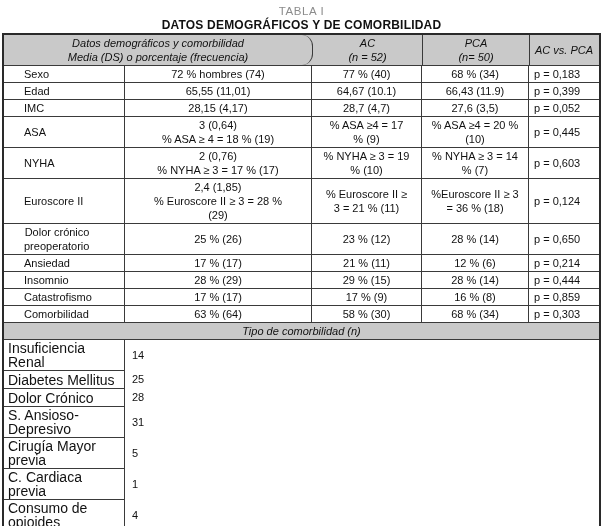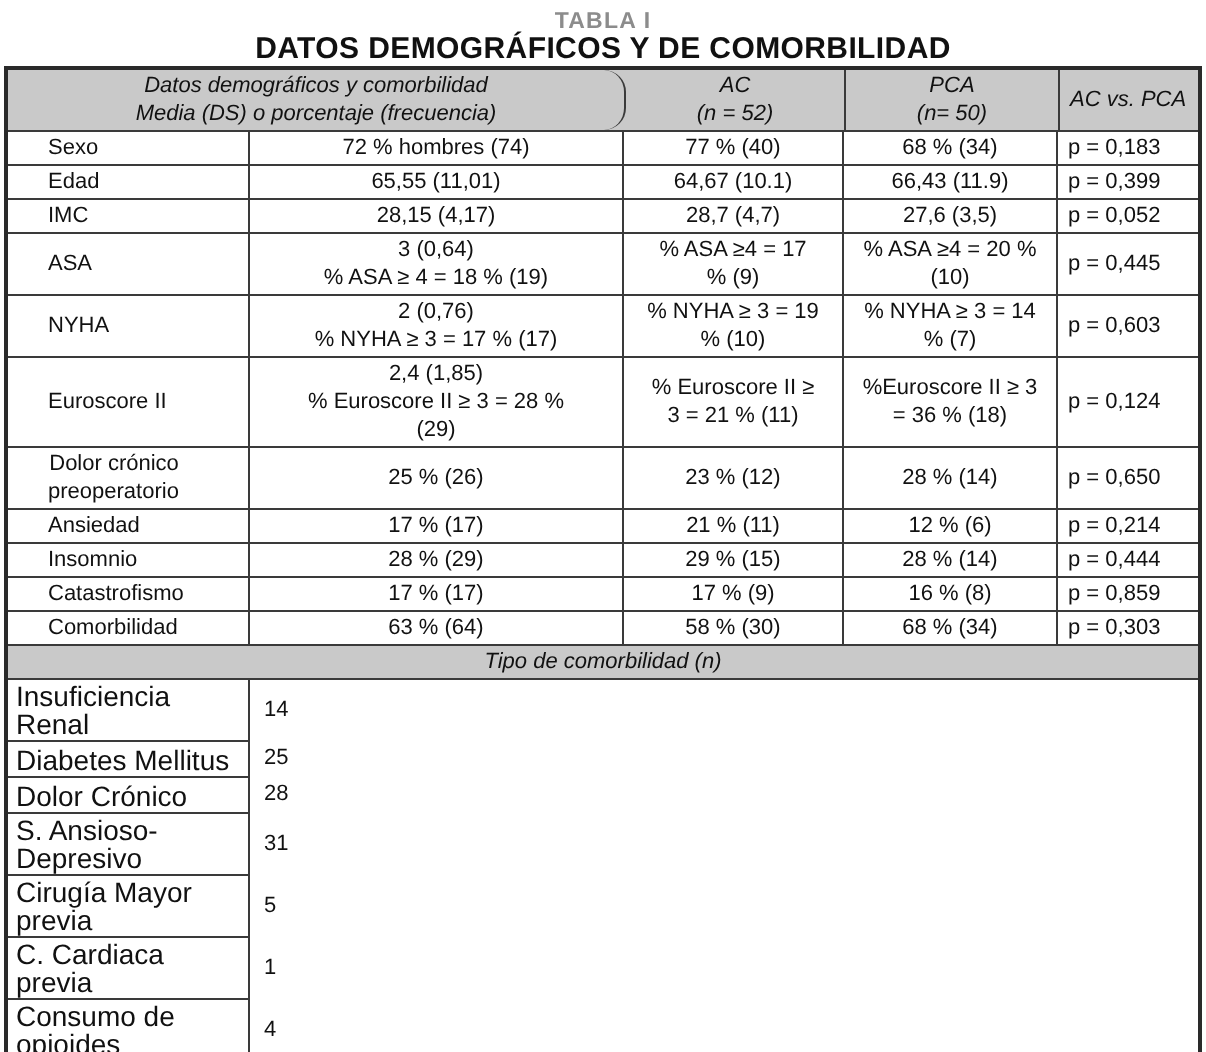--- a/index.html
+++ b/index.html
@@ -8,22 +8,22 @@
   }
   html,body{margin:0;padding:0;background:#ffffff;}
   body{
     width:603px;height:526px;
     font-family:"Liberation Sans", sans-serif;
     -webkit-font-smoothing:antialiased;
   }
   .page{position:relative;width:603px;height:526px;overflow:hidden;background:#fff;}
 
   .title-block{text-align:center;padding-top:5px;}
-  .title-line1{font-size:11.5px;line-height:13px;letter-spacing:0.6px;font-weight:bold;}
-  .title-line2{font-size:15px;line-height:14px;letter-spacing:0.2px;font-weight:bold;color:#111;}
+  .title-line1{font-size:11.5px;line-height:13px;letter-spacing:0.6px;font-weight:normal;}
+  .title-line2{font-size:12px;line-height:14px;letter-spacing:0.2px;font-weight:bold;color:#111;}
 
   .tbl{
     position:absolute;left:2px;right:2px;top:33px;
     border:2px solid var(--border-out);
     display:flex;flex-direction:column;
     background:#fff;
   }
   .row{display:flex;align-items:stretch;}
   .row.bordered{border-top:1px solid var(--border-in);}
 

